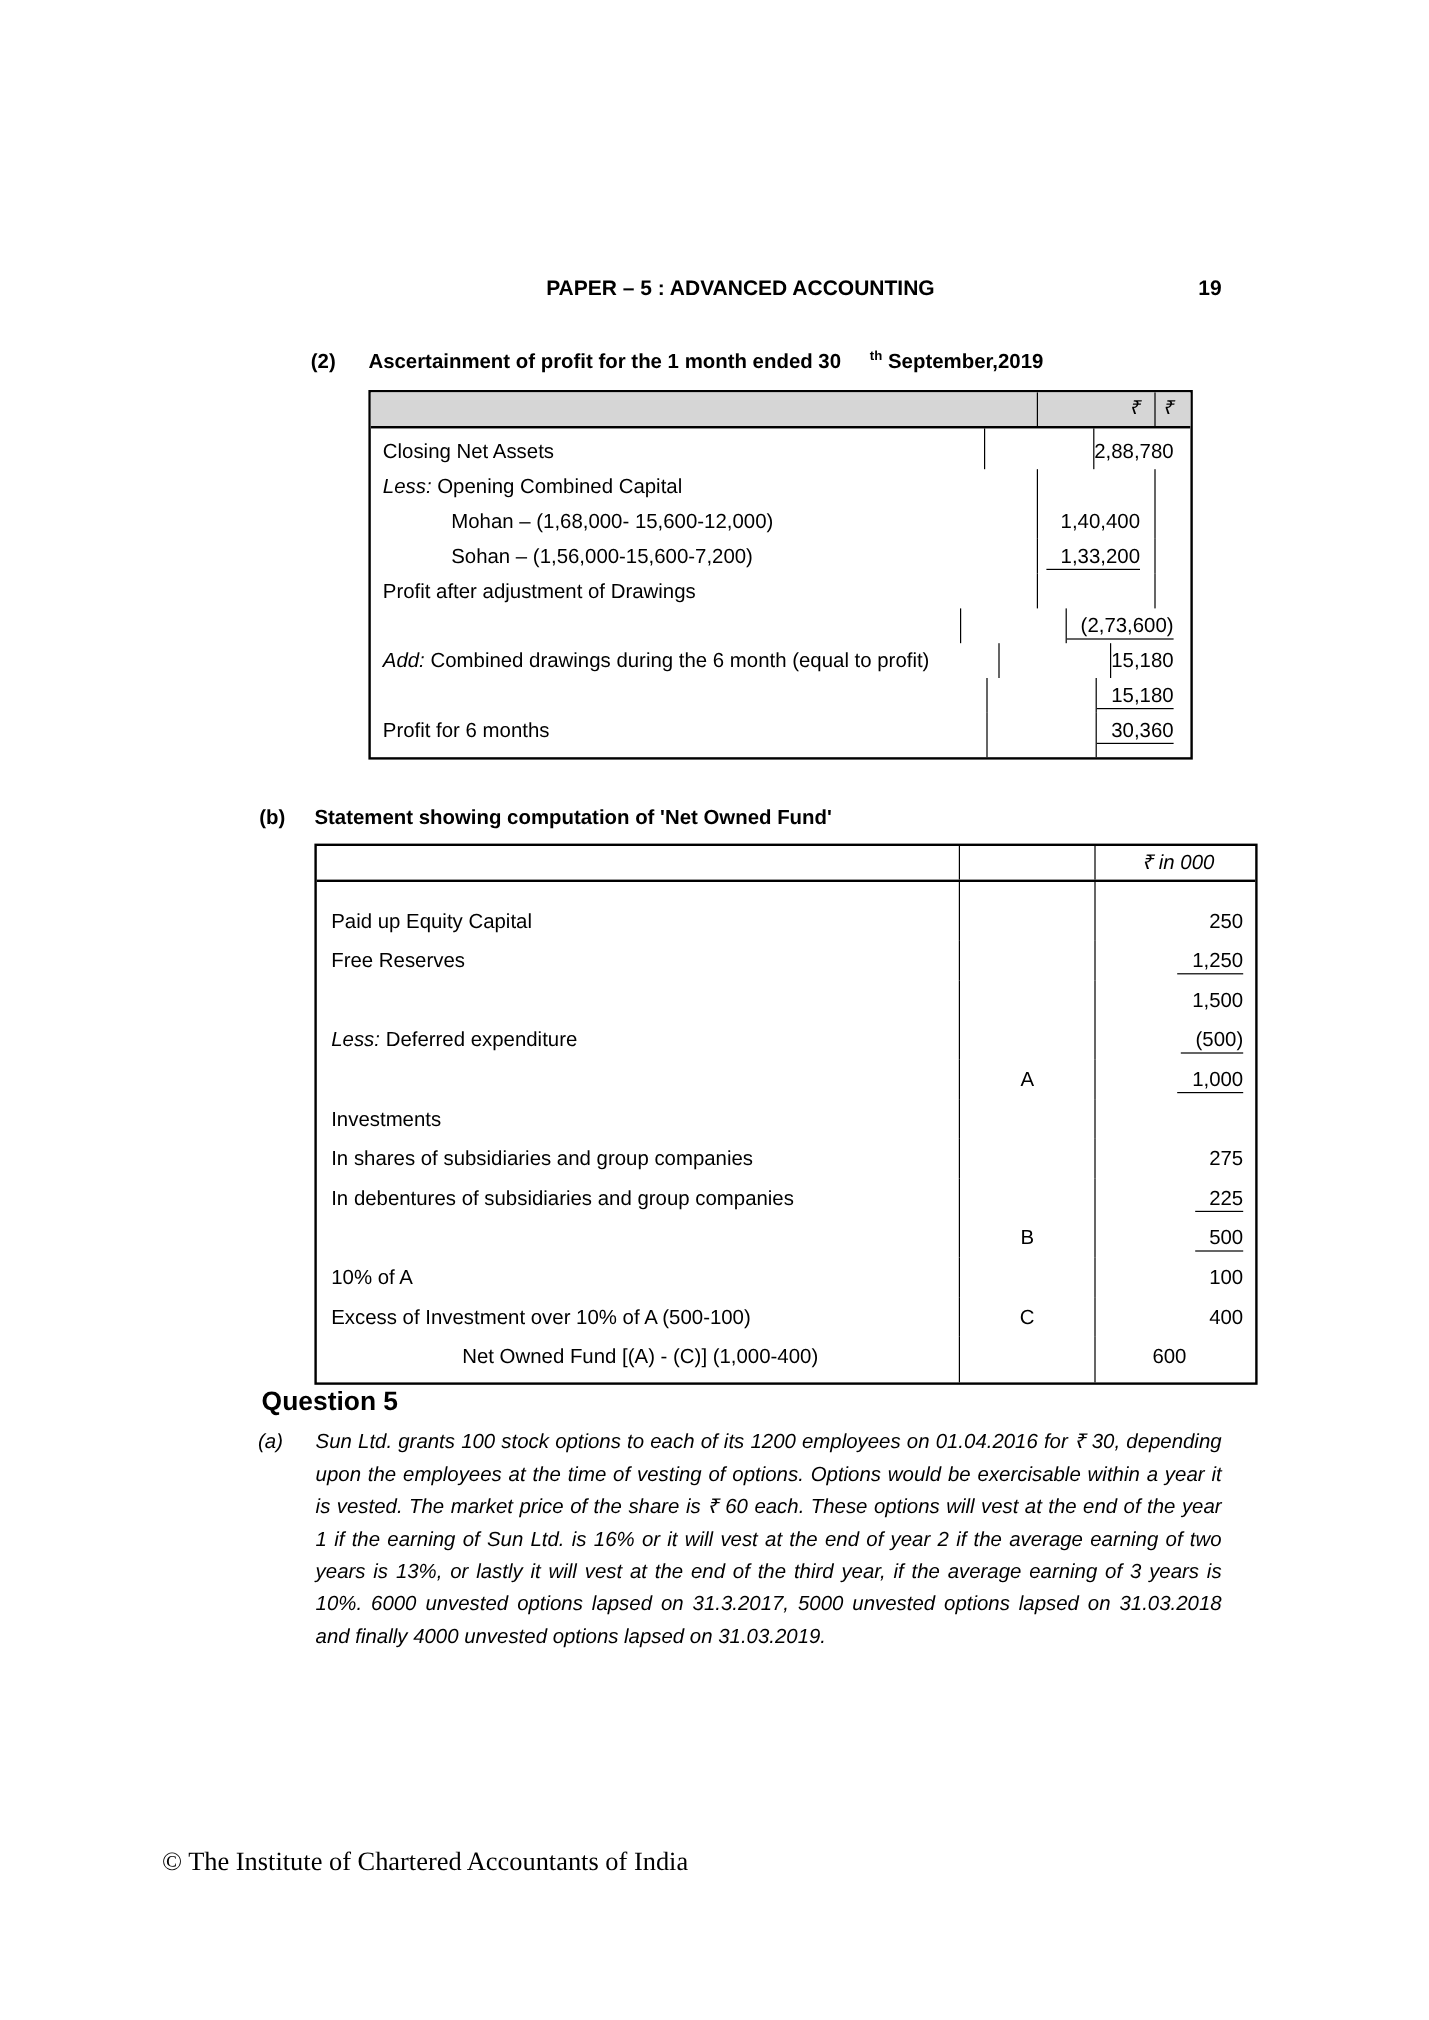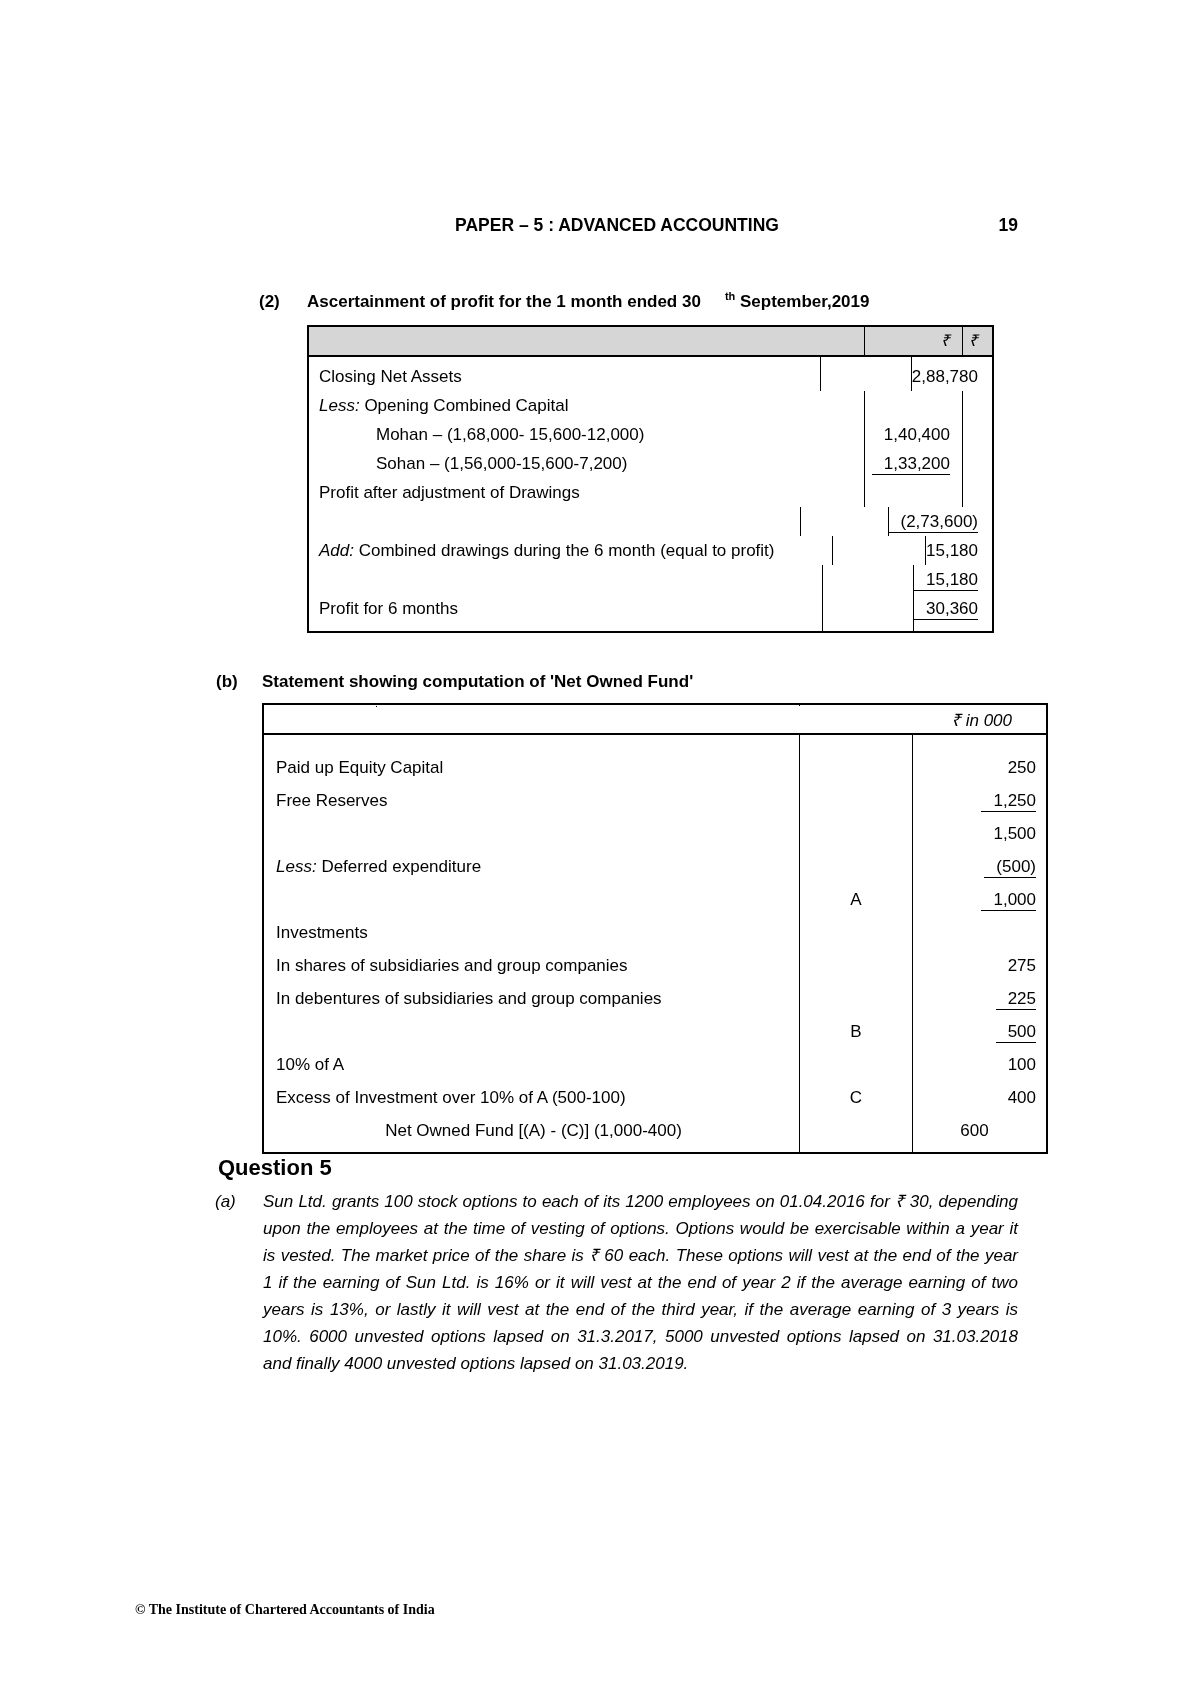--- a/index.html
+++ b/index.html
@@ -6,21 +6,21 @@
   html,body { background:#ffffff; }
   .page {
     position:relative;
     width:1191px; height:1683px;
     background:#fff; color:#000;
     font-family:"Liberation Sans", sans-serif;
     overflow:hidden;
   }
   
   .hdr {
-    position:absolute; top:215px; left:216px; width:802px;
+    position:absolute; top:230px; left:216px; width:802px;
     font-weight:bold; font-size:17.5px; text-align:center;
   }
   .pagenum { position:absolute; right:0; top:0; font-weight:bold; font-size:17.5px; }
   
   .sec-head { position:absolute; font-weight:bold; font-size:17px; display:flex; }
   #sec2-head { top:292px; left:259px; }
   #sec2-head .lbl { width:48px; }
   #b-head { top:672px; left:216px; }
   #b-head .lbl { width:46px; }
   sup { font-size:11px; vertical-align:super; line-height:0;margin-left:24px; }
@@ -42,39 +42,39 @@
   #table1 .desc { width:556px; border-right:1.5px solid #000; padding-left:10px; padding-right:8px; }
   #table1 .c1 { width:98px; border-right:1.5px solid #000; padding-right:12px; }
   #table1 .c2 { flex:1; padding-right:14px; }
   #table1 .thead .c1, #table1 .thead .c2 { font-style:italic; font-size:16px; }
   #table1 .ind { padding-left:67px; }
   #table1 .tbody .trow:first-child > .td { padding-top:5px; }
   #table1 .tbody .trow:last-child > .td { padding-bottom:8px; }
   
   #table2 { top:703px; left:262px; width:786px; }
   #table2 .trow { line-height:33px; }
-  #table2 .thead { border-bottom:2px solid #000; height:30px; line-height:28px;flex-direction:column; }
+  #table2 .thead { border-bottom:2px solid #000; height:30px; line-height:28px; }
   #table2 .desc { width:536px; border-right:1.5px solid #000; padding-left:12px; padding-right:8px; }
   #table2 .ref { width:113px; border-right:1.5px solid #000; text-align:center; }
   #table2 .val { flex:1; padding-right:10px; }
   #table2 .thead .val { font-style:italic; padding-right:34px; }
   #table2 .tbody .trow:first-child > .td { padding-top:16px; }
   #table2 .tbody .trow:last-child > .td { padding-bottom:5px;text-align:center; }
   
   #q5-head { position:absolute; top:1155px; left:218px; font-weight:bold; font-size:22px; }
   #para-a {
     position:absolute; top:1188px; left:215px; width:803px;
     display:flex; font-style:italic; font-size:17px; line-height:27px;
   }
   #para-a .lbl { width:48px; flex:none; }
   #para-a .ptext { flex:1; text-align:justify; }
   
   #footer {
-    position:absolute; top:1602px; left:135px;
-    font-family:"Liberation Serif", serif; font-weight:bold; font-size:14px;
+    position:absolute; top:1538px; left:135px;
+    font-family:"Liberation Serif", serif; font-weight:normal; font-size:22px;
   }
 </style>
 </head>
 <body>
 
 <div class="page">
 
   <div class="hdr">
     <span>PAPER – 5 : ADVANCED ACCOUNTING</span>
     <span class="pagenum">19</span>

